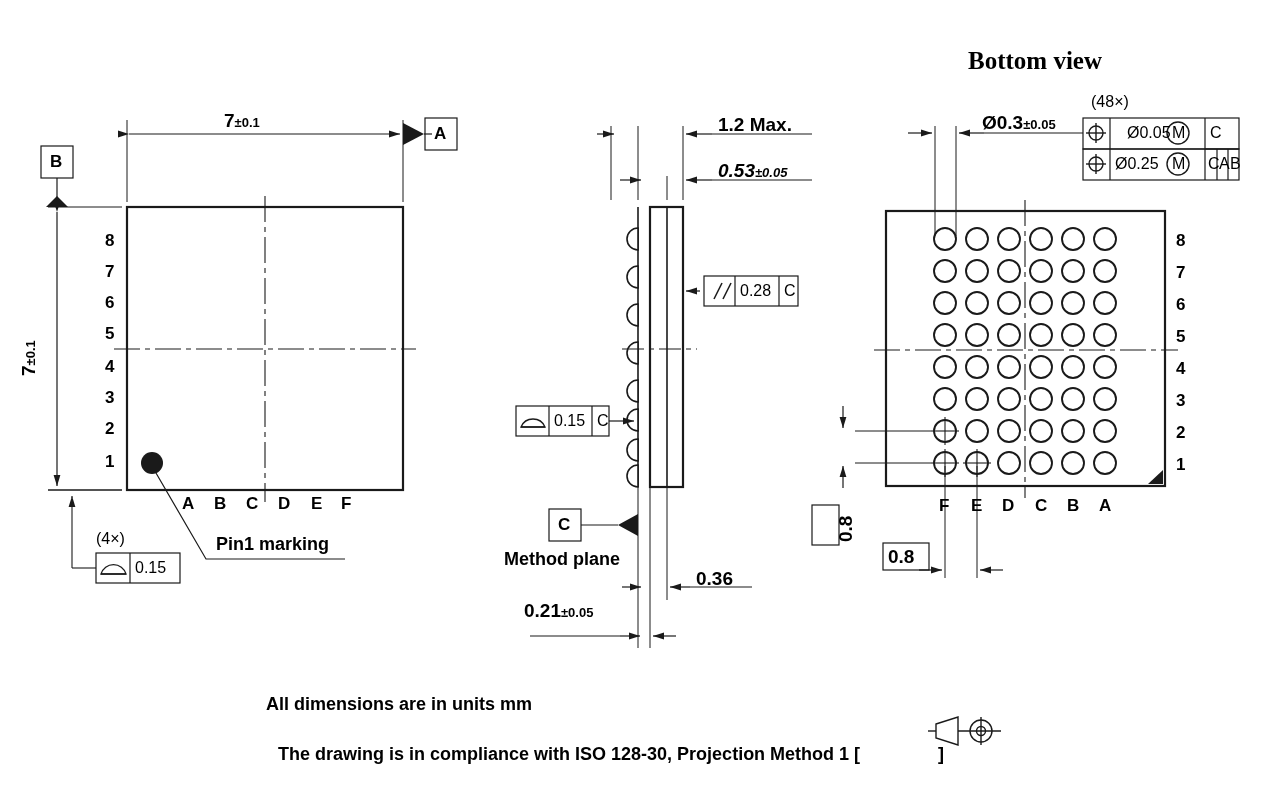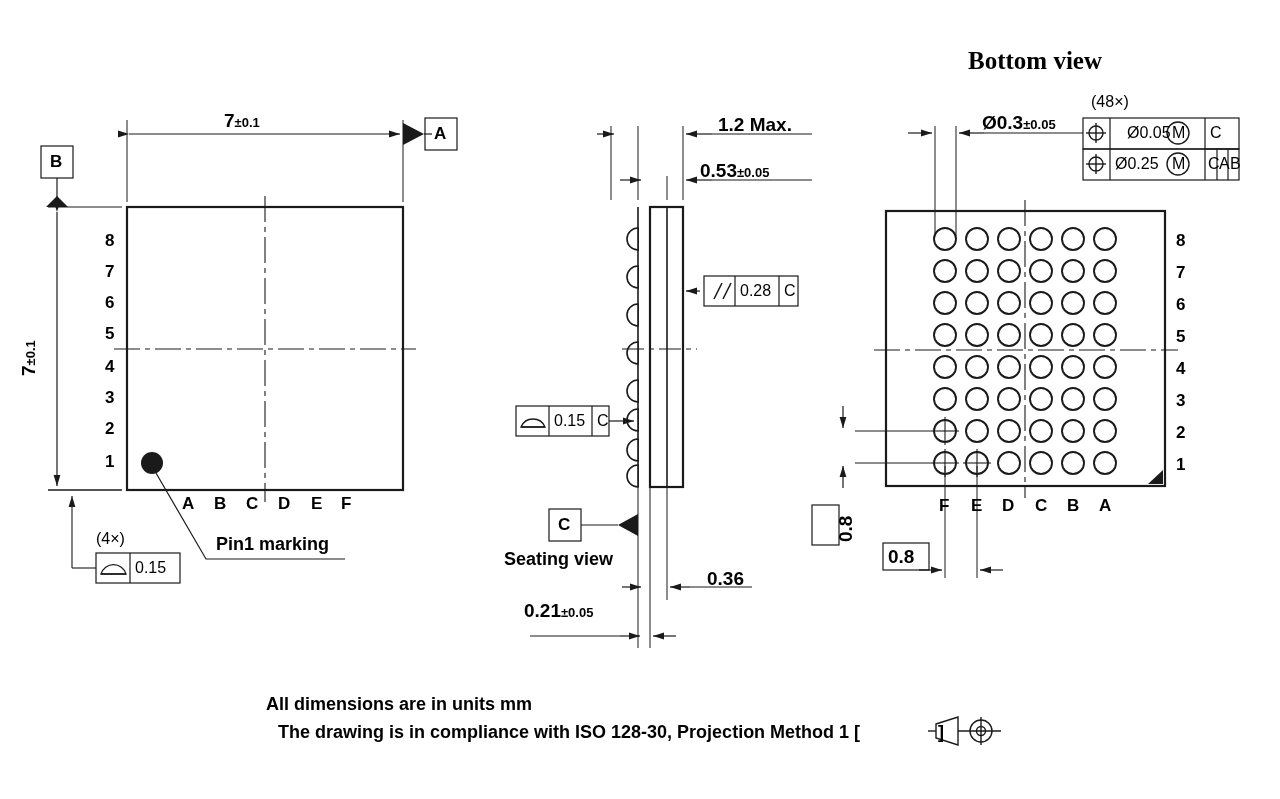--- a/index.html
+++ b/index.html
@@ -344,33 +344,33 @@
 <div class="ov label" style="left:311px; top:494px;">E</div>
 <div class="ov label" style="left:341px; top:494px;">F</div>
 
 <div class="ov note" style="left:216px; top:534px;">Pin1 marking</div>
 
 <div class="ov qty" style="left:96px; top:530px;">(4×)</div>
 <div class="ov gdtxt" style="left:135px; top:559px;">0.15</div>
 
 <div class="ov dim" style="left:718px; top:114px;text-align:center;">1.2 Max.</div>
 
-<div class="ov dim" style="left:700px; top:160px;"><span>0.53</span><span class="tol">±0.05</span></div>
+<div class="ov dim" style="left:718px; top:160px;font-style:italic;"><span>0.53</span><span class="tol">±0.05</span></div>
 
 <div class="ov gdtxt" style="left:740px; top:282px;">0.28</div>
 <div class="ov gdtxt" style="left:784px; top:282px;">C</div>
 
 <div class="ov gdtxt" style="left:554px; top:412px;">0.15</div>
 <div class="ov gdtxt" style="left:597px; top:412px;">C</div>
 
 <div class="ov label" style="left:558px; top:515px;">C</div>
 
-<div class="ov note" style="left:504px; top:549px;">Seating view</div>
-
-<div class="ov dim" style="left:696px; top:568px;margin-left:11px;">0.36</div>
+<div class="ov note" style="left:504px; top:549px;">Method plane</div>
+
+<div class="ov dim" style="left:696px; top:568px;">0.36</div>
 
 <div class="ov dim" style="left:524px; top:600px;"><span>0.21</span><span class="tol">±0.05</span></div>
 
 <div class="ov title" style="left:968px; top:47px;">Bottom view</div>
 
 <div class="ov qty" style="left:1078px; top:93px;margin-left:13px;">(48×)</div>
 
 <div class="ov dim" style="left:982px; top:112px;"><span>Ø0.3</span><span class="tol">±0.05</span></div>
 
 <div class="ov gdtxt" style="left:1115px; top:124px;margin-left:12px;">Ø0.05</div>
@@ -397,13 +397,13 @@
 <div class="ov label" style="left:1002px; top:496px;">D</div>
 <div class="ov label" style="left:1035px; top:496px;">C</div>
 <div class="ov label" style="left:1067px; top:496px;">B</div>
 <div class="ov label" style="left:1099px; top:496px;">A</div>
 
 <div class="ov rot90" style="left:835px; top:542px;"><span class="dim">0.8</span></div>
 
 <div class="ov dim" style="left:888px; top:546px;">0.8</div>
 
 <div class="ov note" style="left:266px; top:694px;">All dimensions are in units mm</div>
-<div class="ov note" style="left:278px; top:722px;"><span>The drawing is in compliance with ISO 128-30, Projection Method 1 [</span><span style="display:inline-block;width:78px;"></span><span>]</span></div>
+<div class="ov note" style="left:278px; top:744px;"><span>The drawing is in compliance with ISO 128-30, Projection Method 1 [</span><span style="display:inline-block;width:78px;"></span><span>]</span></div>
 
 </body></html>

